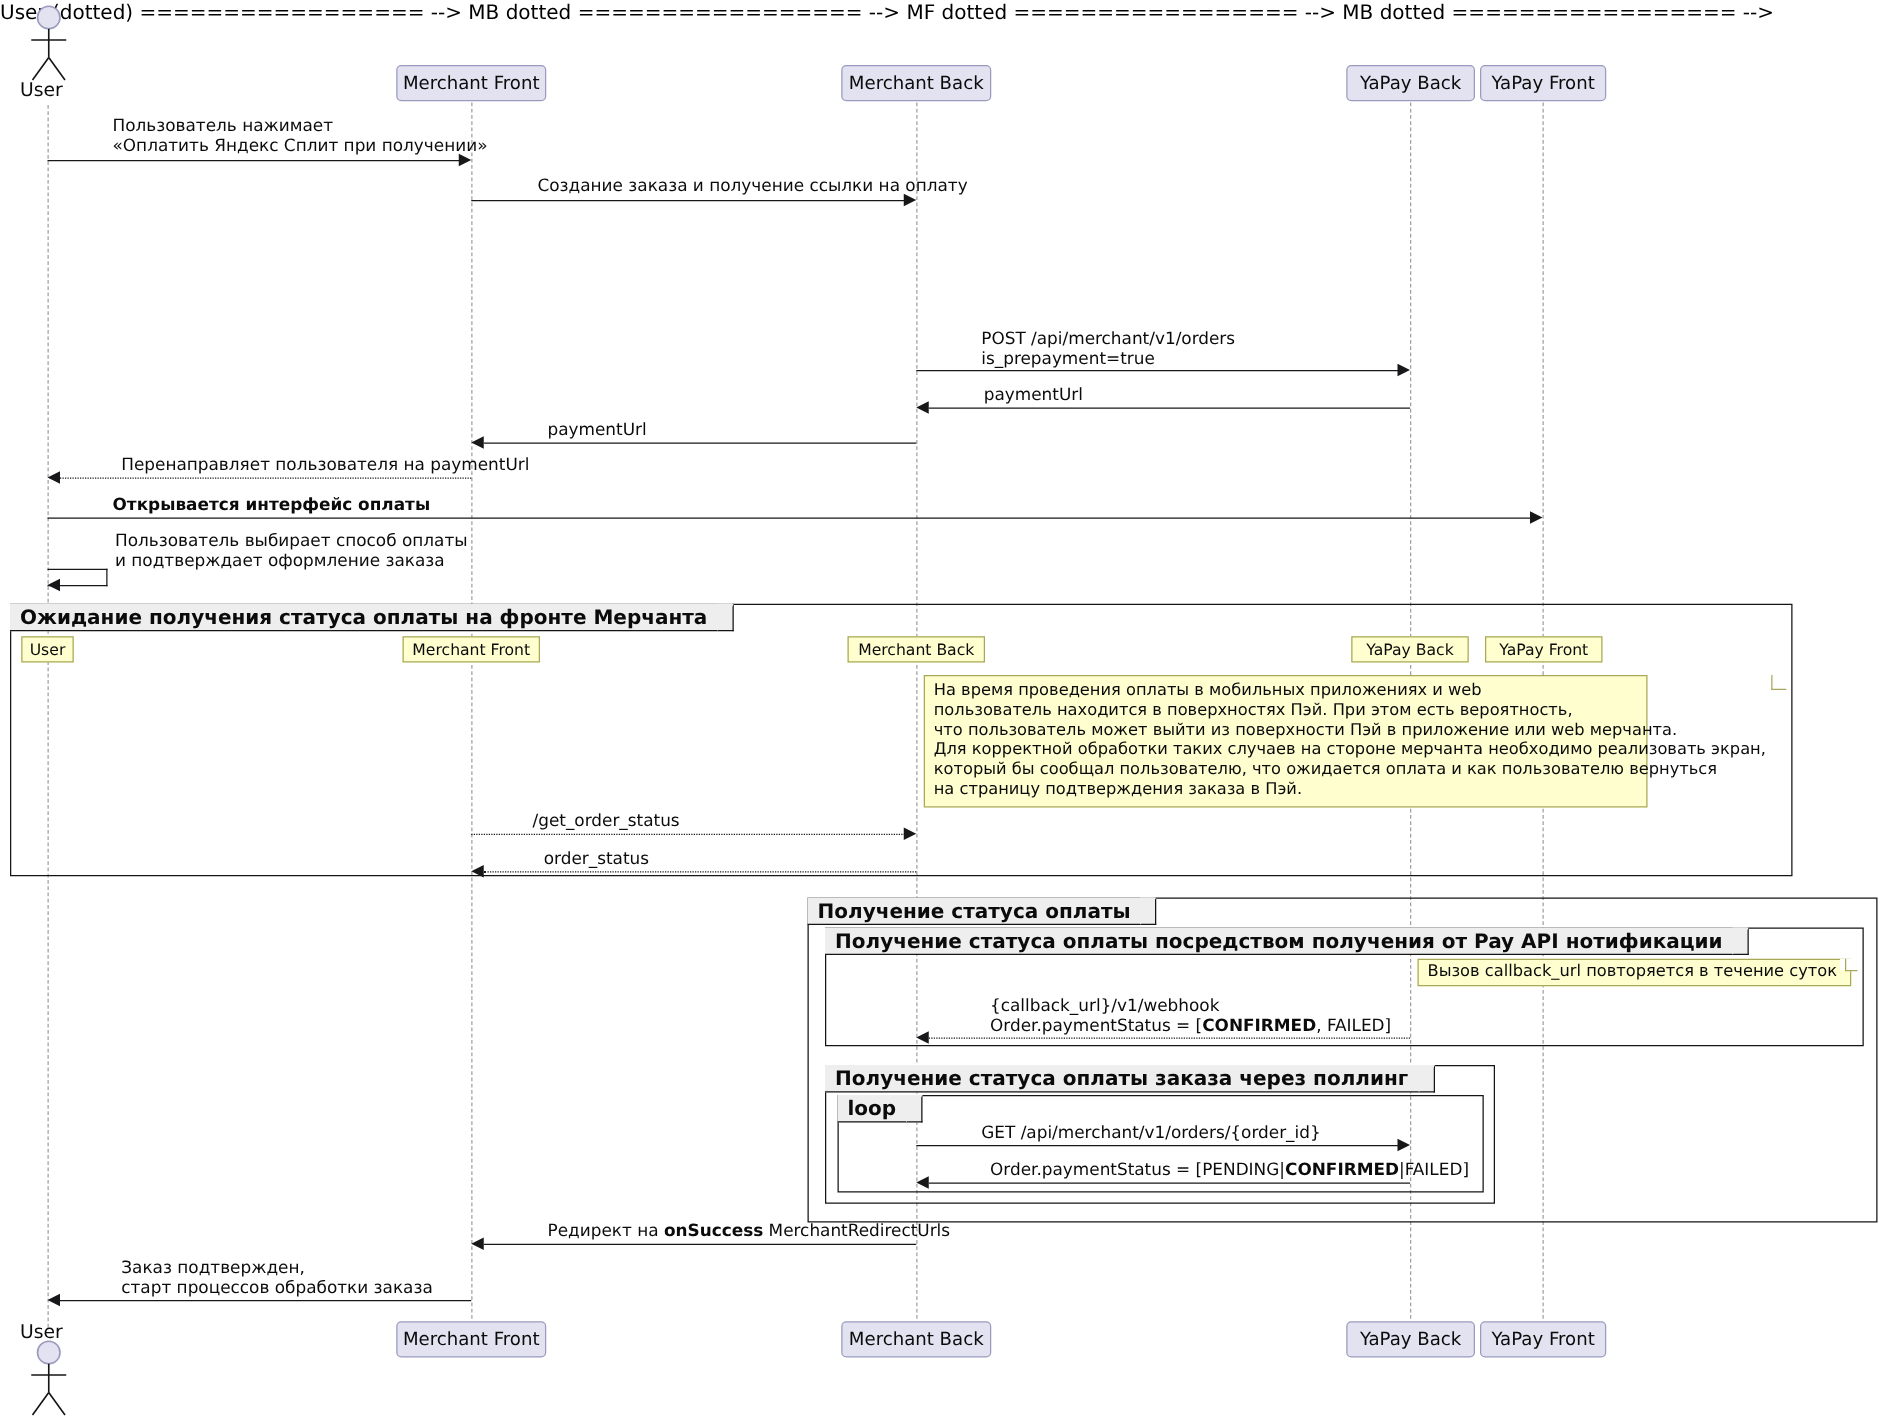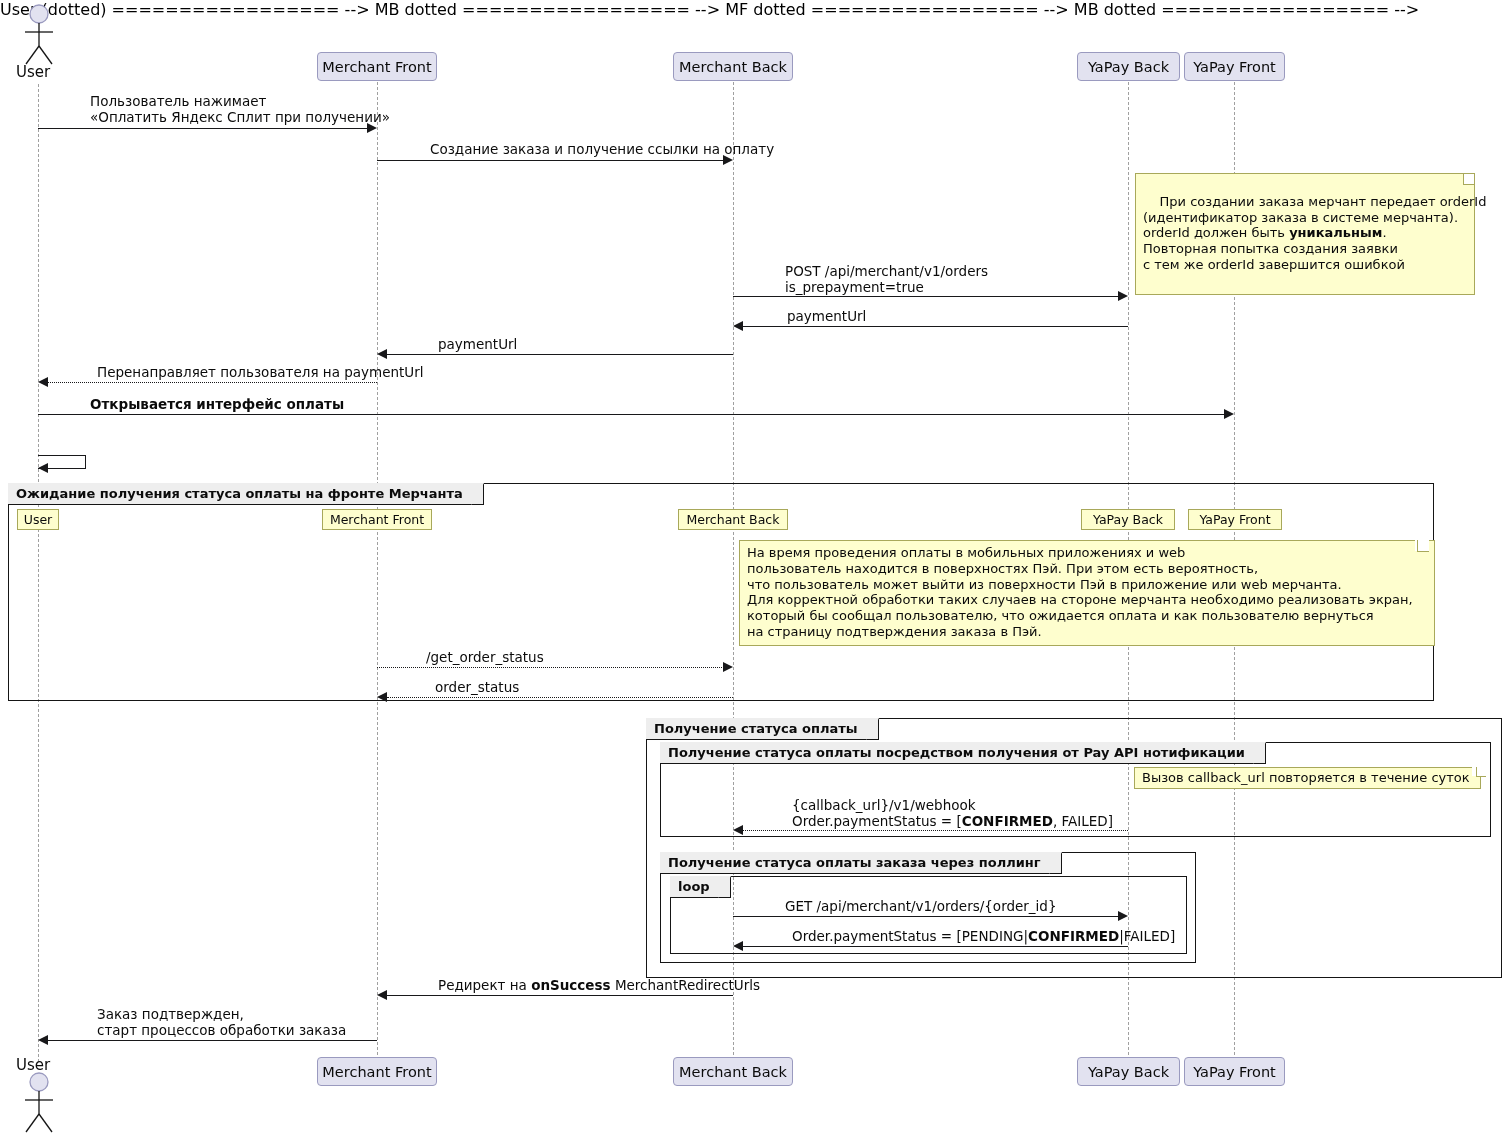--- a/index.html
+++ b/index.html
@@ -39,21 +39,21 @@
         font-size:13px;line-height:15.8px;color:#0b0b0b;white-space:pre;
         padding:4px 7px 5px 7px;box-sizing:border-box;}
   .note .fold{position:absolute;top:0;right:0;width:10px;height:10px;
         background:#fff;border-left:1px solid #A8A85A;border-bottom:1px solid #A8A85A;}
   .note b{font-weight:bold;}
 
   
   .group{position:absolute;border:1.6px solid #151515;box-sizing:border-box;background:transparent;}
   .group-hdr{position:absolute;background:#EEEEEE;border-right:1.6px solid #151515;
         border-bottom:1.6px solid #151515;
-        font-size:13px;font-weight:bold;color:#0b0b0b;white-space:nowrap;
+        font-size:16px;font-weight:bold;color:#0b0b0b;white-space:nowrap;
         padding:2px 20px 2px 8px;box-sizing:border-box;height:22px;line-height:18px;}
   .group-hdr .corner{position:absolute;right:-1px;top:0;width:0;height:0;
         border-left:13px solid #EEEEEE;border-bottom:22px solid transparent;}
   .group-hdr .cornerline{position:absolute;right:-1px;top:0;width:0;height:0;
         border-left:14px solid #151515;border-bottom:23px solid transparent;z-index:-1;}
 </style>
 </head>
 <body>
 
 <div id="canvas">
@@ -86,27 +86,20 @@
 <span>«Оплатить Яндекс Сплит при получении»</span></div>
   <div class="arrow-line" style="left:38px;top:128px;width:330px;"></div>
   <div class="arrow-head right" style="left:367px;top:123px;"></div>
 
   
   <div class="msg" style="left:388px;top:142px;">Создание заказа и получение ссылки на оплату</div>
   <div class="arrow-line" style="left:377px;top:160px;width:347px;"></div>
   <div class="arrow-head right" style="left:723px;top:155px;"></div>
 
   
-  <div class="note" style="left:1135px;top:173px;width:340px;">
-    <span class="fold"></span><span>При создании заказа мерчант передает orderId
-(идентификатор заказа в системе мерчанта).
-orderId должен быть </span><b>уникальным</b><span>.
-Повторная попытка создания заявки
-с тем же orderId завершится ошибкой</span>
-  </div>
 
   
   <div class="msg" style="left:743px;top:264px;"><span>POST /api/merchant/v1/orders</span>
 <span>is_prepayment=true</span></div>
   <div class="arrow-line" style="left:733px;top:296px;width:386px;"></div>
   <div class="arrow-head right" style="left:1118px;top:291px;"></div>
 
   
   <div class="msg" style="left:745px;top:309px;">paymentUrl</div>
   <div class="arrow-line" style="left:743px;top:326px;width:385px;"></div>
@@ -121,40 +114,42 @@
   <div class="msg" style="left:55px;top:365px;">Перенаправляет пользователя на paymentUrl</div>
   <div class="arrow-line dotted" style="left:48px;top:382px;width:329px;"></div>
   <div class="arrow-head left" style="left:38px;top:377px;"></div>
 
   
   <div class="msg" style="left:48px;top:397px;font-weight:bold;">Открывается интерфейс оплаты</div>
   <div class="arrow-line" style="left:38px;top:414px;width:1186px;"></div>
   <div class="arrow-head right" style="left:1224px;top:409px;"></div>
 
   
+  <div class="msg" style="left:50px;top:426px;"><span>Пользователь выбирает способ оплаты</span>
+<span>и подтверждает оформление заказа</span></div>
   <div class="selfmsg" style="left:38px;top:455px;width:48px;height:14px;"></div>
   <div class="arrow-head left" style="left:38px;top:463px;"></div>
 
   
   <div class="group" style="left:8px;top:483px;width:1426px;height:218px;"></div>
   <div class="group-hdr" style="left:8px;top:483px;">
     <span class="cornerline"></span>
     <span class="corner"></span>
     <span>Ожидание получения статуса оплаты на фронте Мерчанта</span>
   </div>
 
   
   <div class="pbox-y" style="left:17px;top:509px;width:42px;height:21px;">User</div>
   <div class="pbox-y" style="left:322px;top:509px;width:110px;height:21px;">Merchant Front</div>
   <div class="pbox-y" style="left:678px;top:509px;width:110px;height:21px;">Merchant Back</div>
   <div class="pbox-y" style="left:1081px;top:509px;width:94px;height:21px;">YaPay Back</div>
   <div class="pbox-y" style="left:1188px;top:509px;width:94px;height:21px;">YaPay Front</div>
 
   
-  <div class="note" style="left:739px;top:540px;width:696px;">На время проведения оплаты в мобильных приложениях и web
+  <div class="note" style="left:739px;top:540px;width:579px;">На время проведения оплаты в мобильных приложениях и web
 пользователь находится в поверхностях Пэй. При этом есть вероятность,
 что пользователь может выйти из поверхности Пэй в приложение или web мерчанта.
 Для корректной обработки таких случаев на стороне мерчанта необходимо реализовать экран,
 который бы сообщал пользователю, что ожидается оплата и как пользователю вернуться
 на страницу подтверждения заказа в Пэй.</div>
   <div class="note" style="left:1415px;top:540px;width:11px;height:11px;background:#fff;border:none;">
     <span class="fold" style="border-left:1px solid #A8A85A;border-bottom:1px solid #A8A85A;width:11px;height:11px;"></span>
   </div>
 
    MB dotted ================= --&gt;

